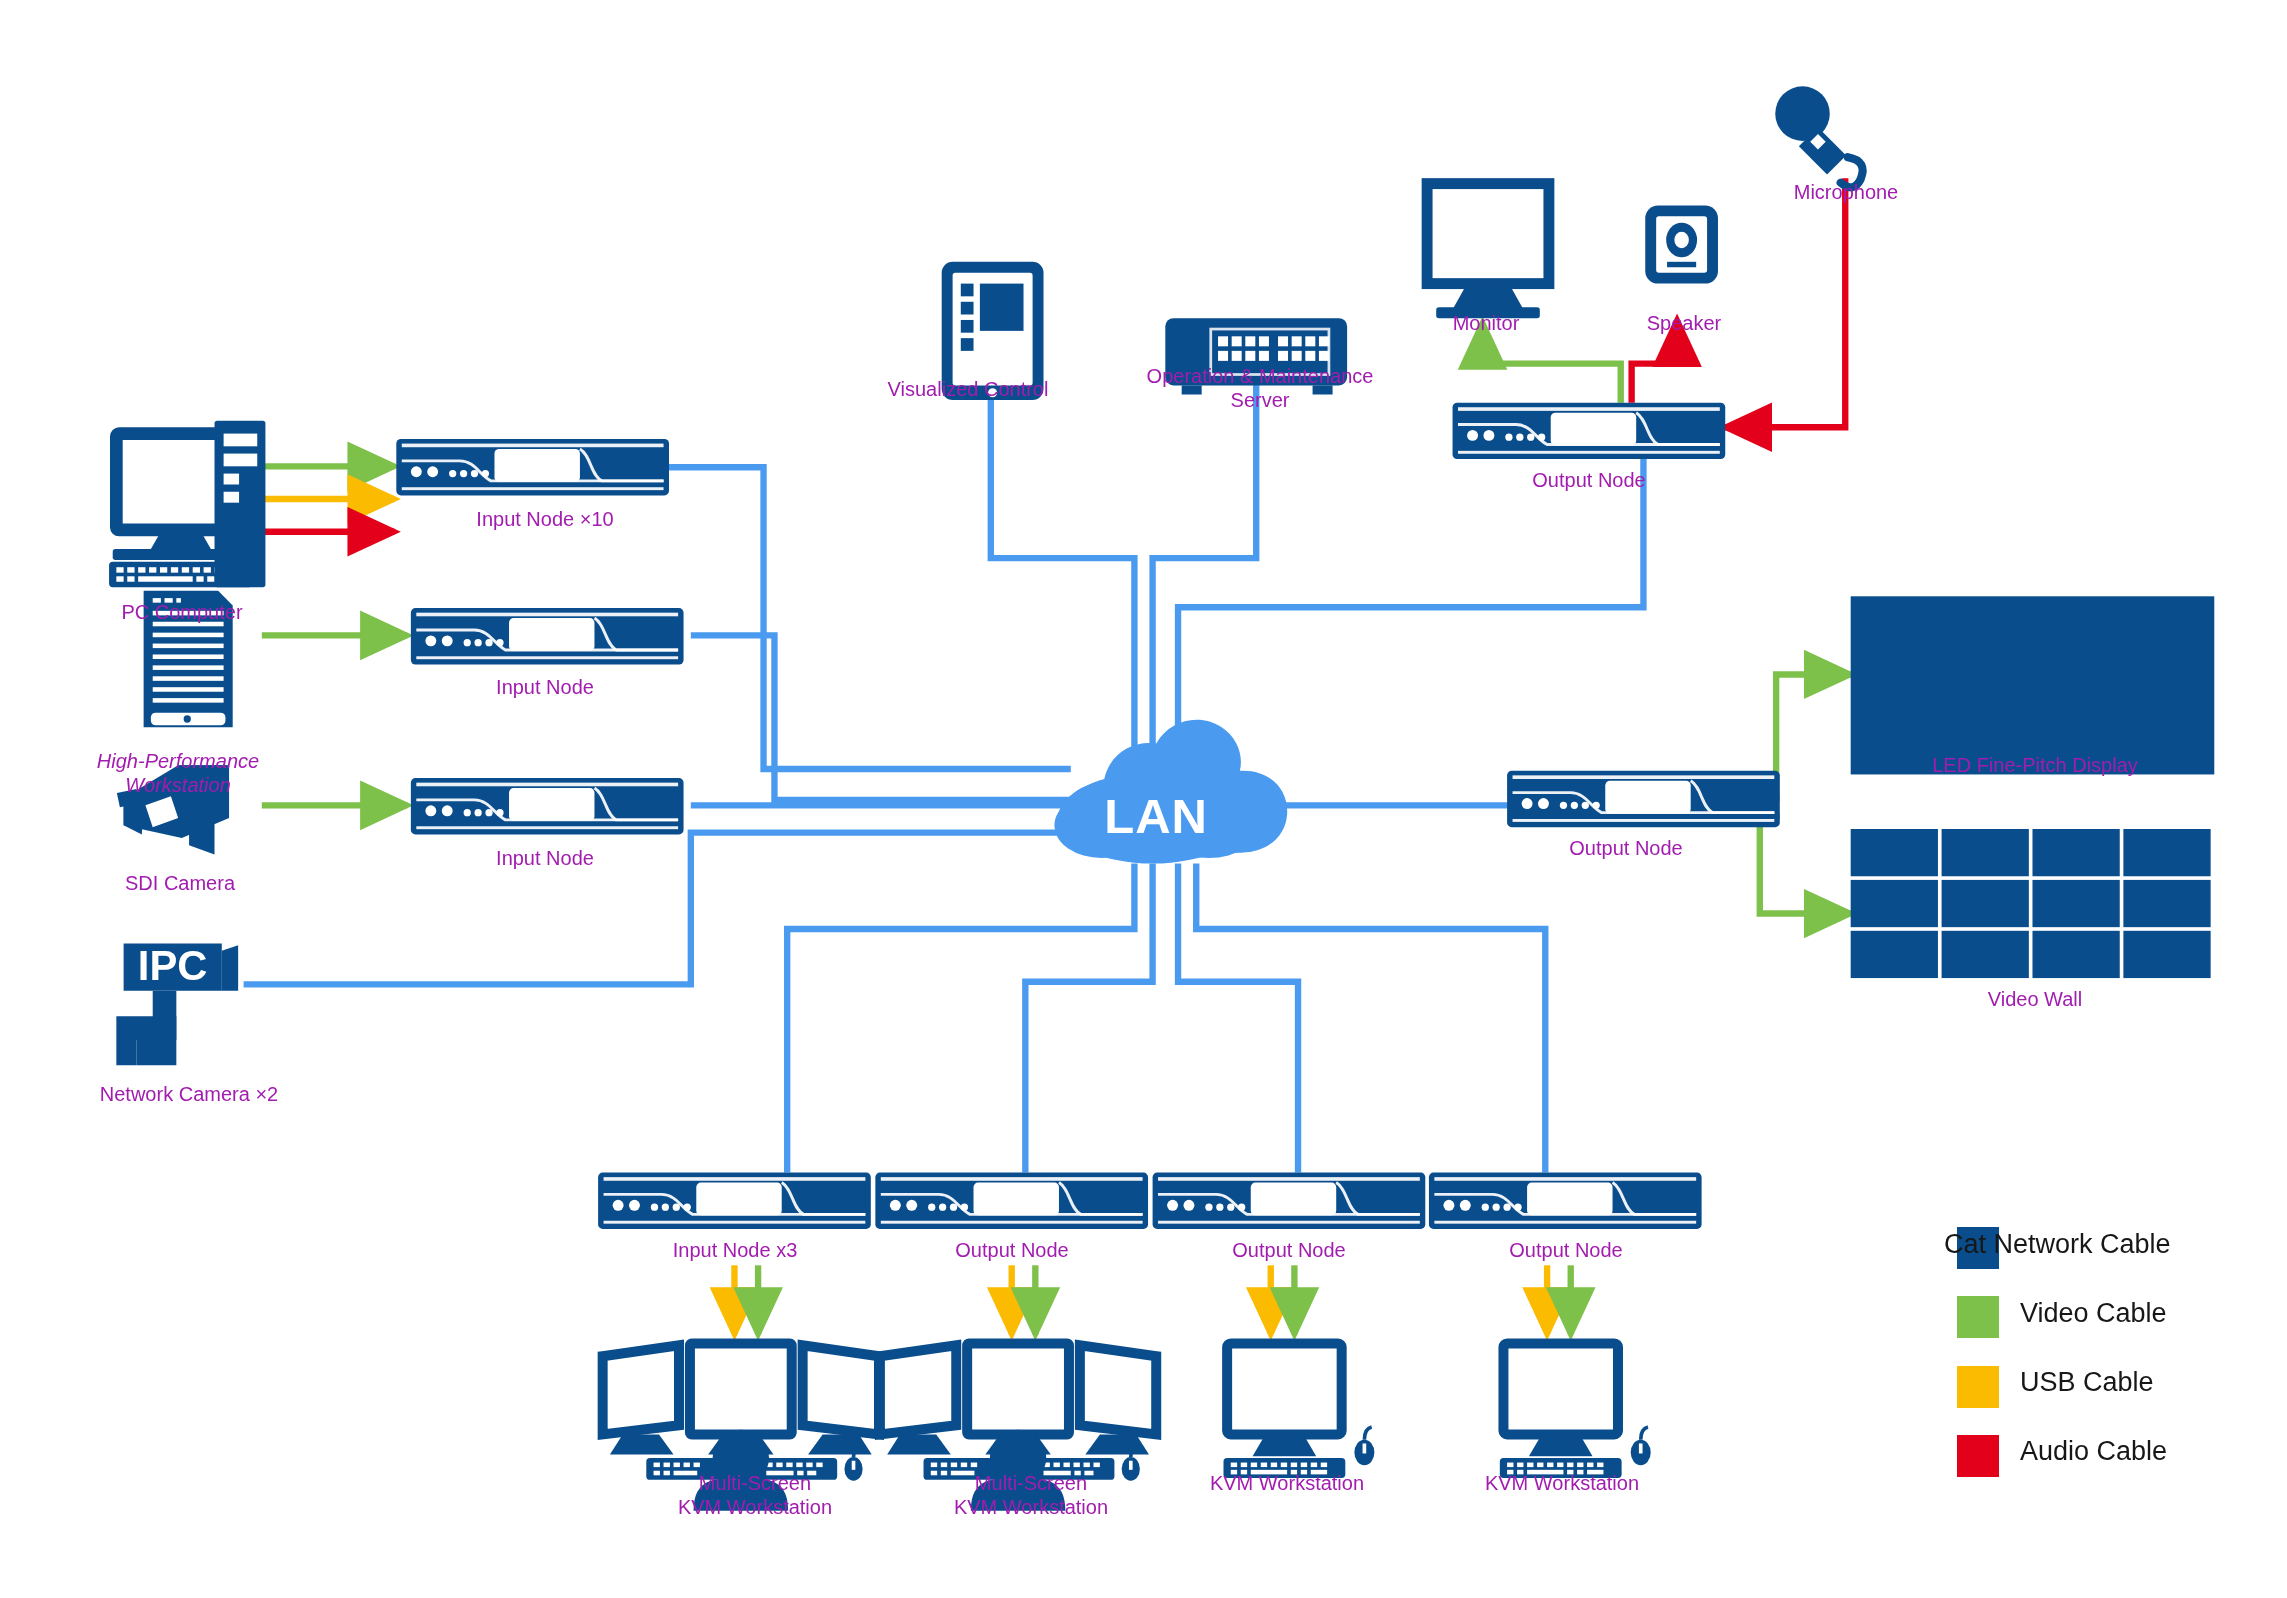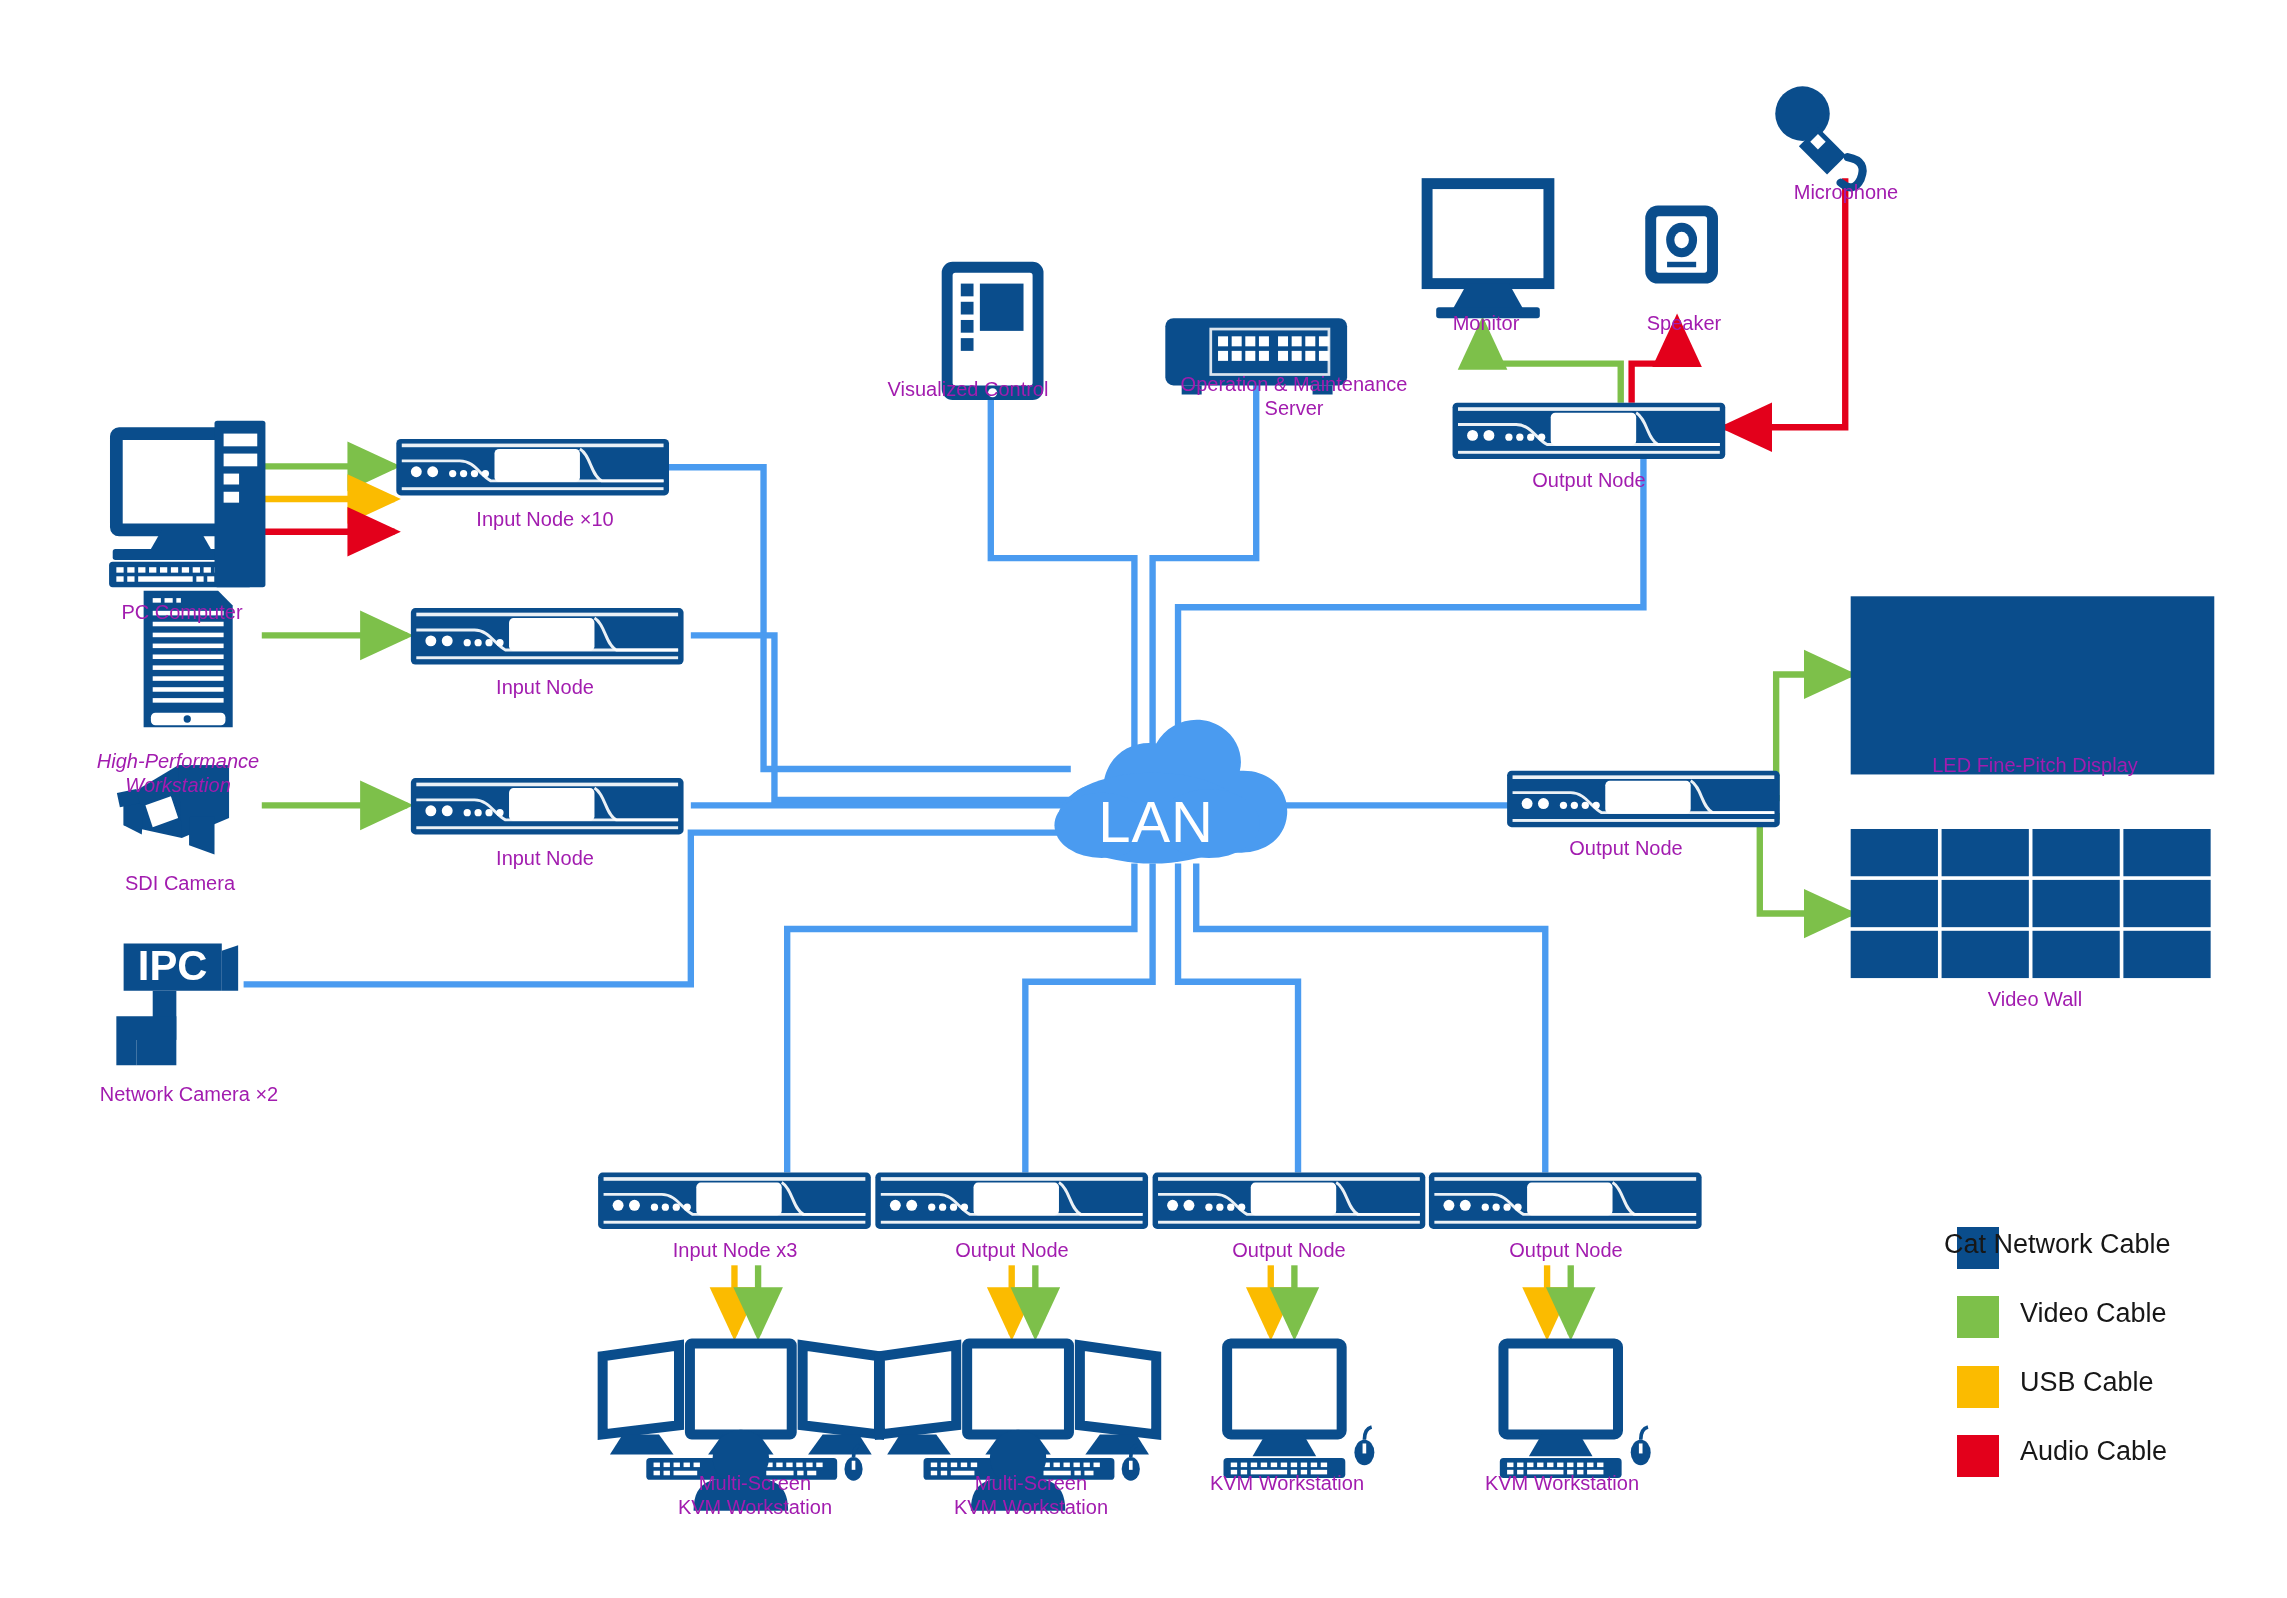--- a/index.html
+++ b/index.html
@@ -388,21 +388,21 @@
 <div class="lbl c" style="left:189px; top:1082px;">Network Camera ×2</div>
 
 <div class="lbl c" style="left:545px; top:507px;">Input Node ×10</div>
 
 <div class="lbl c" style="left:545px; top:675px;">Input Node</div>
 
 <div class="lbl c" style="left:545px; top:846px;">Input Node</div>
 
 <div class="lbl c" style="left:968px; top:377px;">Visualized Control</div>
 
-<div class="lbl c" style="left:1260px; top:372px;margin-left:34px;">Operation &amp; Maintenance
+<div class="lbl c" style="left:1260px; top:364px;">Operation &amp; Maintenance
 Server</div>
 
 <div class="lbl c" style="left:1486px; top:311px;">Monitor</div>
 
 <div class="lbl c" style="left:1684px; top:295px;margin-top:16px;">Speaker</div>
 
 <div class="lbl c" style="left:1846px; top:180px;">Microphone</div>
 
 <div class="lbl c" style="left:1589px; top:468px;">Output Node</div>
 
@@ -437,16 +437,16 @@
   <div class="legend-sw" style="left:1957px; top:1296px; background:#7dc04a;"></div>
   <div class="legend-label" style="left:2020px; top:1298px;">Video Cable</div>
 
   <div class="legend-sw" style="left:1957px; top:1366px; background:#fbbb00;"></div>
   <div class="legend-label" style="left:2020px; top:1367px;">USB Cable</div>
 
   <div class="legend-sw" style="left:1957px; top:1435px; background:#e3001b;"></div>
   <div class="legend-label" style="left:2020px; top:1436px;">Audio Cable</div>
 </div>
 
-<div class="lbl c" style="left:1156px; top:787px; font-size:58px; font-weight:normal; color:#ffffff; letter-spacing:0.9px;">LAN</div>
+<div class="lbl c" style="left:1156px; top:787px; font-size:49px; font-weight:bold; color:#ffffff; letter-spacing:0.9px;">LAN</div>
 
 </div>
 
 
 </body></html>

